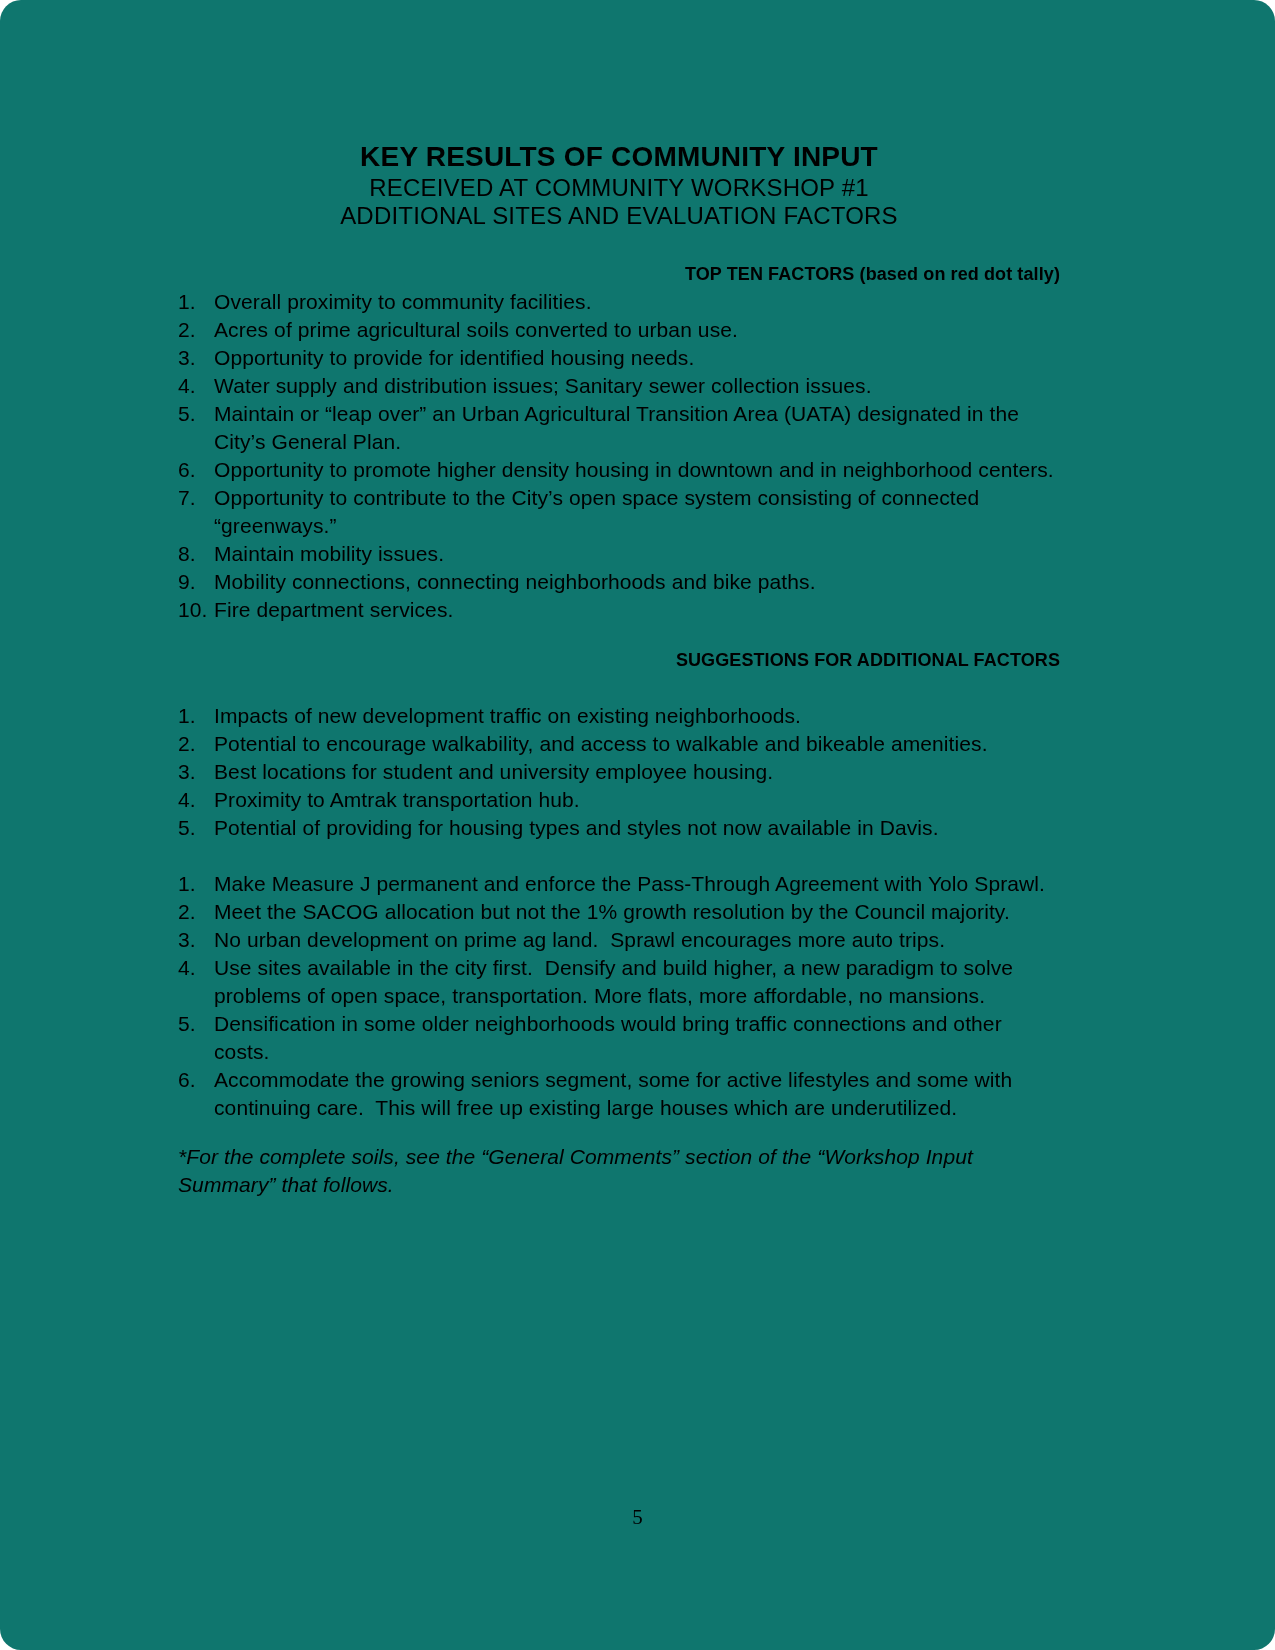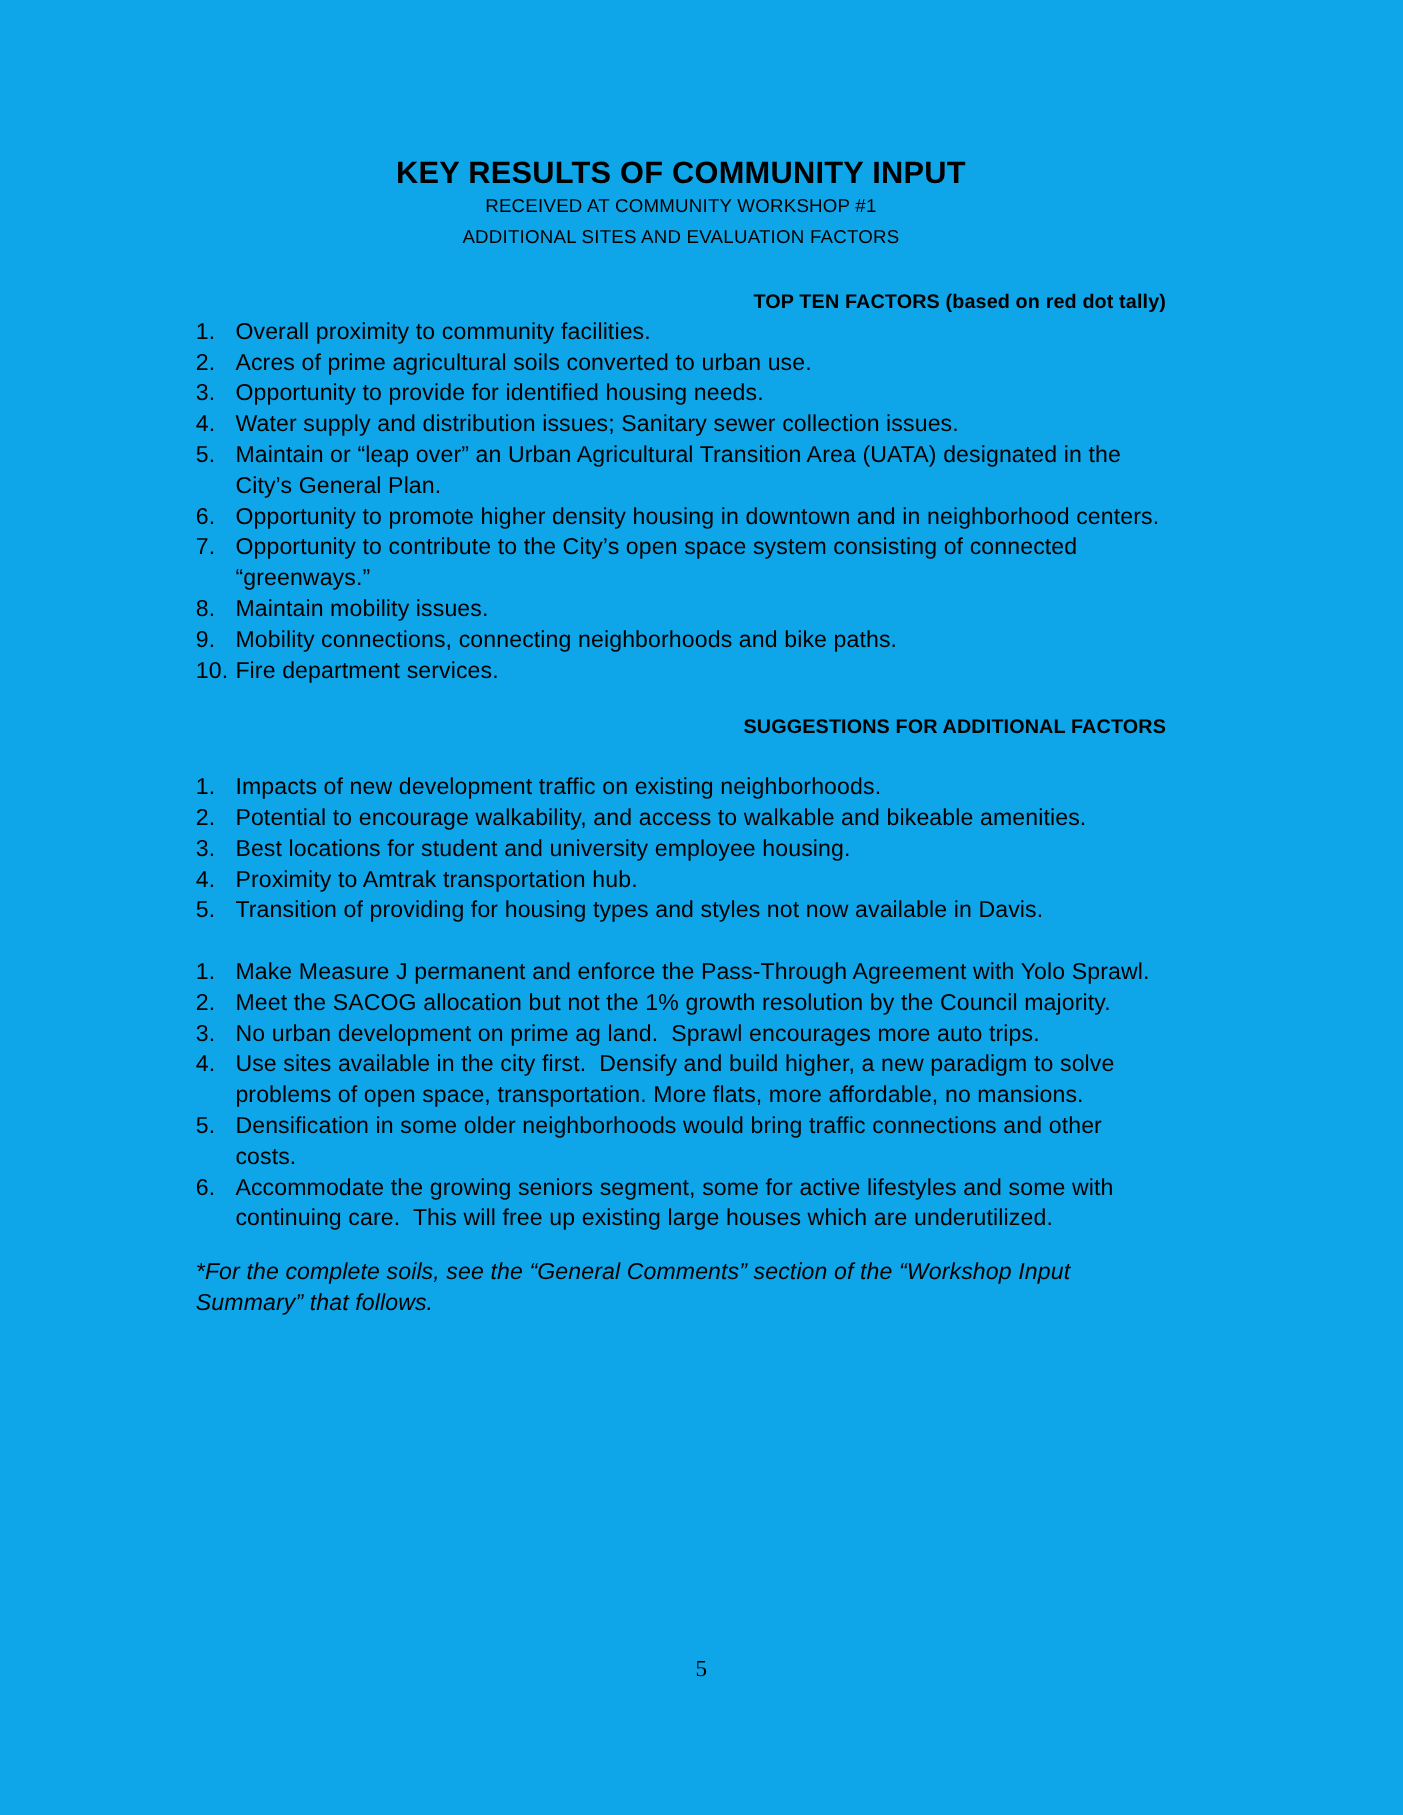--- a/index.html
+++ b/index.html
@@ -4,40 +4,41 @@
 <style>
   html, body {
     margin: 0;
     padding: 0;
     background: #ffffff;
   }
   .page {
     position: relative;
     width: 1275px;
     height: 1650px;
-    background: #0ea5e9;
+    background: #0f766e;
     color: #000000;
     font-family: "Liberation Sans", sans-serif;
     box-sizing: border-box;
     padding: 140px 215px 0 178px;
     overflow: hidden;
+    border-radius: 21px;
   }
   .title-block {
     text-align: center;
     margin-bottom: 30px;
   }
   .doc-title {
     font-size: 28px;
     line-height: 34px;
     font-weight: bold;
     margin: 0;
     letter-spacing: 0.2px;
   }
   .doc-subtitle {
-    font-size: 17px;
+    font-size: 24px;
     line-height: 28px;
     font-weight: normal;
     letter-spacing: 0.2px;
   }
   .section {
     margin-top: 22px;
   }
   .section-heading {
     font-size: 18px;
     line-height: 28px;
@@ -154,21 +155,21 @@
       <div class="item">
         <span class="num">3.</span>
         <span class="text">Best locations for student and university employee housing.</span>
       </div>
       <div class="item">
         <span class="num">4.</span>
         <span class="text">Proximity to Amtrak transportation hub.</span>
       </div>
       <div class="item">
         <span class="num">5.</span>
-        <span class="text">Transition of providing for housing types and styles not now available in Davis.</span>
+        <span class="text">Potential of providing for housing types and styles not now available in Davis.</span>
       </div>
     </div>
   </section>
 
   <section class="section">
     <div class="list gap-above">
       <div class="item">
         <span class="num">1.</span>
         <span class="text">Make Measure J permanent and enforce the Pass-Through Agreement with Yolo Sprawl.</span>
       </div>

